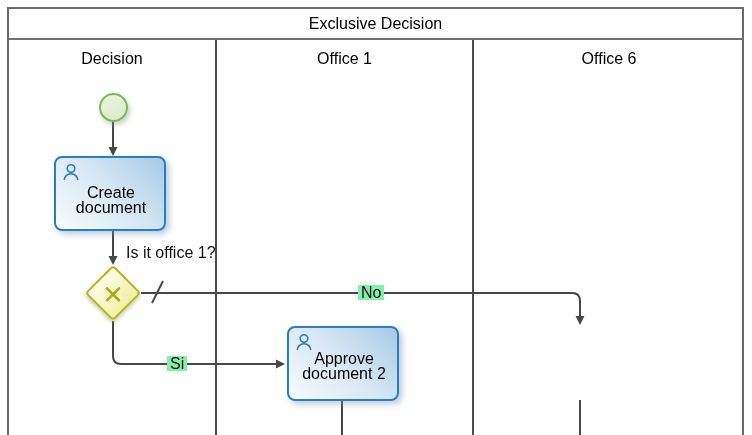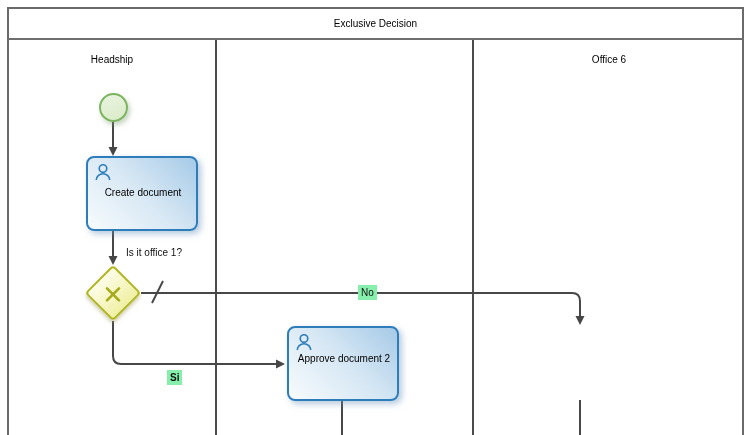--- a/index.html
+++ b/index.html
@@ -1,20 +1,20 @@
 <!DOCTYPE html>
 <html><head>
 <meta charset="utf-8">
 <style>
   * { margin: 0; padding: 0; box-sizing: border-box; }
   body { background: #ffffff; font-family: "Liberation Sans", sans-serif; }
   .canvas {
     position: relative; width: 752px; height: 435px;
     background: #ffffff; overflow: hidden;
-    font-size: 10px; color: #000000;
+    font-size: 16px; color: #000000;
   }
   
   .pool {
     position: absolute; left: 7px; top: 7px; width: 737px; height: 493px;
     border: 2px solid #6a6a6a; background: transparent;
   }
   .pool-title {
     position: absolute; left: 7px; top: 7px; width: 737px; height: 33px;
     border: 2px solid #6a6a6a; border-bottom: 2px solid #6f6f6f;
     display: flex; align-items: center; justify-content: center;
@@ -36,56 +36,59 @@
     border: 2px solid #2d7dbb; border-radius: 8px;
     background: linear-gradient(225deg, #a6cae7 0%, #d6e7f4 48%, #f7fbfd 100%);
     box-shadow: 3px 3px 6px rgba(110,150,190,0.5);
   }
   .task .user-icon { position: absolute; left: 6px; top: 5px; }
   .task .task-label {
     position: absolute; left: 4px; top: 27px; width: 102px;
     text-align: center; line-height: 15px; color: #000;
   }
   .task.wrap2 .task-label { top: 23px; }
-  #task-create { left: 54px; top: 156px; margin-left: 32px; }
+  #task-create { left: 54px; top: 156px; }
   #task-approve1 { left: 287px; top: 326px; }
   #task-approve2 { left: 525px; top: 325px; }
   .gateway {
     position: absolute; left: 93px; top: 273px; width: 40px; height: 40px;
     transform: rotate(45deg);
     border: 2px solid #b1b520; border-radius: 4px;
     background: linear-gradient(90deg, #fdfde9 0%, #f0f0a4 100%);
     box-shadow: 2px 2px 4px rgba(160,160,100,0.5);
   }
   .gateway-x {
     position: absolute; left: 8px; top: 8px; width: 22px; height: 22px;
     transform: rotate(-45deg); display: flex; align-items: center; justify-content: center;
   }
   
   .flow-svg { position: absolute; left: 0; top: 0; width: 752px; height: 435px; }
   .edge-label { position: absolute; background: #86efac; padding: 0 3px; line-height: 15px; color: #111; }
   #label-question { left: 123px; top: 245px; background: transparent; }
   #label-no { left: 358px; top: 285px; }
-  #label-si { left: 167px; top: 370px; font-weight: bold; }
+  #label-si { left: 167px; top: 356px; }
 </style>
 </head>
 <body>
 
 <div class="canvas">
 
   <div class="pool"></div>
   <div class="pool-title">
     <span>Exclusive Decision</span>
   </div>
 
   <div class="lane-sep" style="left:215px"></div>
   <div class="lane-sep" style="left:472px"></div>
 
   <div class="lane-label" style="left:9px; width:206px">
-    <span>Headship</span>
+    <span>Decision</span>
+  </div>
+  <div class="lane-label" style="left:217px; width:255px">
+    <span>Office 1</span>
   </div>
   <div class="lane-label" style="left:474px; width:270px">
     <span>Office 6</span>
   </div>
 
   <svg class="flow-svg" viewBox="0 0 752 435" fill="none">
     <g stroke="#474747" stroke-width="2">
       <path d="M113 122 L113 150"></path>
       <path d="M113 231 L113 258"></path>
       <path d="M141 293 L572 293 Q580 293 580 301 L580 318"></path>

